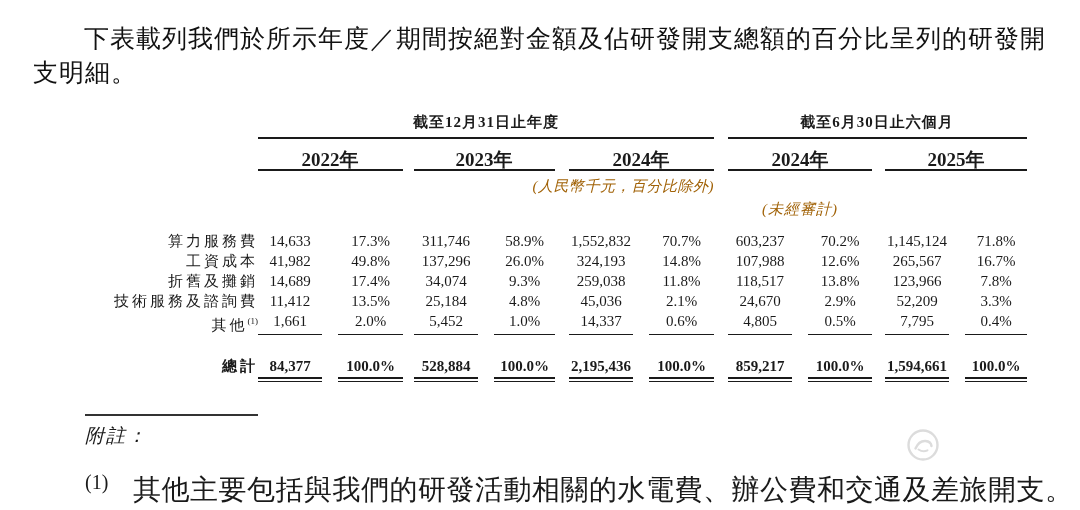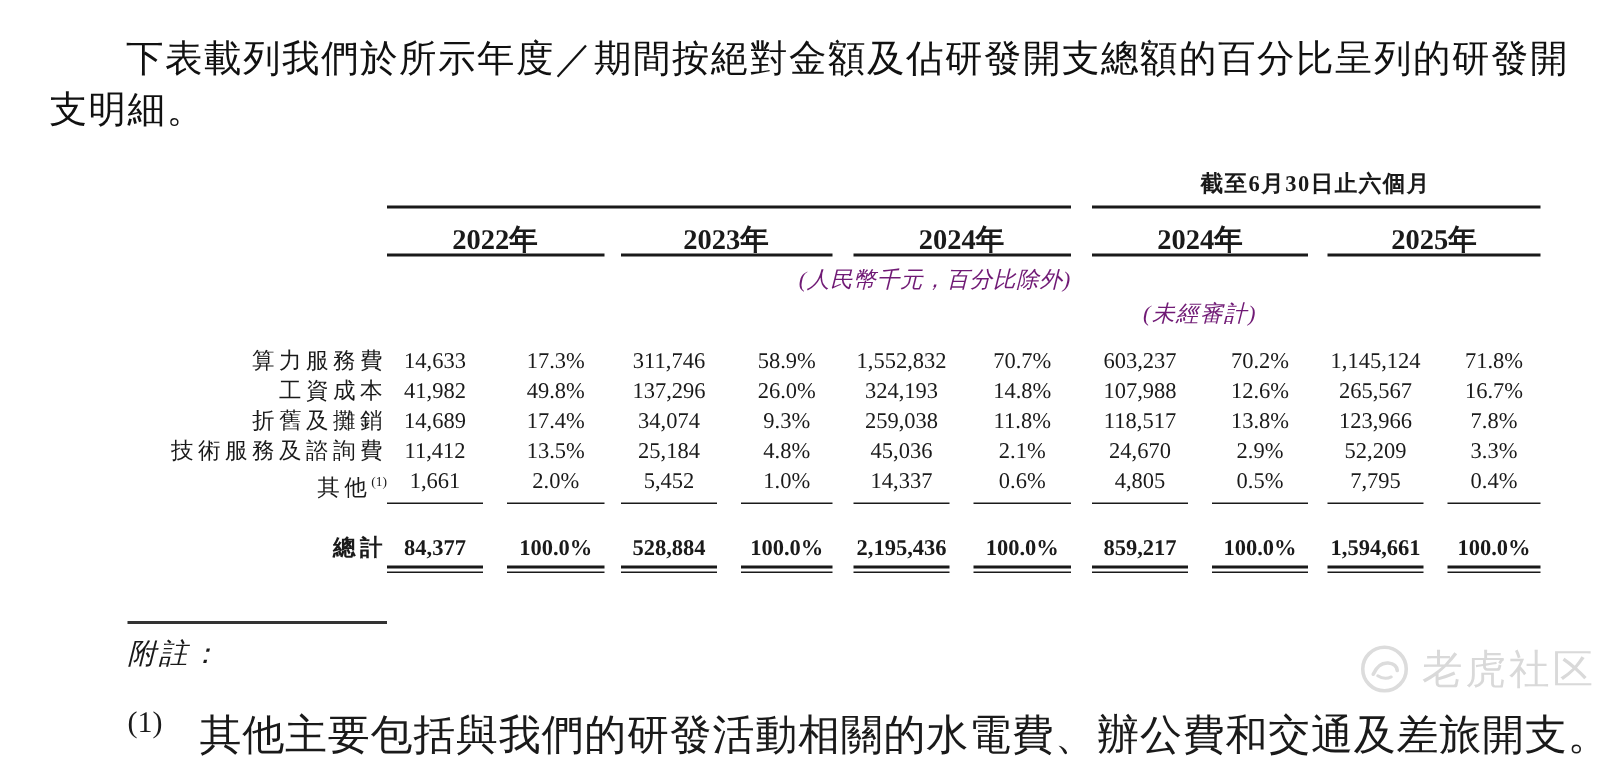--- a/index.html
+++ b/index.html
@@ -12,21 +12,21 @@
   .intro-line{position:absolute;font-size:25px;letter-spacing:1px;white-space:nowrap;color:#111;}
   #intro-line1{left:84px;top:22px;}
   #intro-line2{left:33px;top:56px;}
 
   
   #twrap{position:absolute;left:85px;top:105px;width:942px;height:300px;}
   .gtitle{position:absolute;top:8px;transform:translateX(-50%);font-weight:bold;font-size:15px;letter-spacing:1px;white-space:nowrap;}
   .thickline{position:absolute;top:32px;height:2px;background:#1a1a1a;}
   .ylabel{position:absolute;top:42px;transform:translateX(-50%);font-weight:bold;font-size:19px;white-space:nowrap;}
   .yline{position:absolute;top:64px;height:2px;background:#1a1a1a;}
-  .note-it{position:absolute;font-style:italic;font-size:15px;white-space:nowrap;color:#701a75;}
+  .note-it{position:absolute;font-style:italic;font-size:15px;white-space:nowrap;color:#a16207;}
   #unit-note{top:72px;left:429px;width:200px;text-align:right;letter-spacing:0.5px;}
   #unaudited-note{top:95px;left:643px;width:144px;text-align:center;letter-spacing:1px;}
 
   .tgrid{
     position:absolute;left:0;display:grid;
     grid-template-columns:173px 64px 16px 65px 11px 64px 16px 61px 14px 64px 16px 65px 14px 64px 16px 64px 13px 64px 16px 62px;
     font-size:15px;line-height:20px;
   }
   #data-rows{top:126px;}
   #total-row{top:250px;font-weight:bold;line-height:22px;}
@@ -50,20 +50,21 @@
   #wm-handle{position:absolute;left:39px;top:40px;font-family:"Liberation Sans","DejaVu Sans",sans-serif;font-size:21px;white-space:nowrap;}
 </style>
 </head>
 <body>
 
 <div class="intro-line" id="intro-line1">下表載列我們於所示年度／期間按絕對金額及佔研發開支總額的百分比呈列的研發開</div>
 <div class="intro-line" id="intro-line2">支明細。</div>
 
 <div id="twrap">
 
+  <div class="gtitle" style="left:401px;">截至12月31日止年度</div>
   <div class="gtitle" style="left:792px;">截至6月30日止六個月</div>
   <div class="thickline" style="left:173px;width:456px;"></div>
   <div class="thickline" style="left:643px;width:299px;"></div>
 
   <div class="ylabel" style="left:245px;">2022年</div>
   <div class="ylabel" style="left:399px;">2023年</div>
   <div class="ylabel" style="left:556px;">2024年</div>
   <div class="ylabel" style="left:715px;">2024年</div>
   <div class="ylabel" style="left:871px;">2025年</div>
   <div class="yline" style="left:173px;width:145px;"></div>
@@ -209,15 +210,14 @@
 
 <div id="wm">
   <div id="wm-row">
     <span style="display:inline-block;width:34px;height:34px;">
       <svg width="34" height="34" viewBox="0 0 34 34" aria-hidden="true">
         <circle cx="17" cy="17" r="14.5" stroke="#dcdcdc" stroke-width="2.4" fill="none"></circle>
         <path d="M9.5 20.5 q3.5 -8 10 -7.5 q5.5 0.5 6 5" stroke="#dcdcdc" stroke-width="2.4" fill="none" stroke-linecap="round"></path>
         <path d="M12.5 21.5 q4.5 3 9 0.8" stroke="#dcdcdc" stroke-width="2" fill="none" stroke-linecap="round"></path>
       </svg>
     </span>
-    <span id="wm-brand" style="color: rgb(217, 217, 217);">老虎社区</span>
   </div>
 </div>
 
 </body></html>

